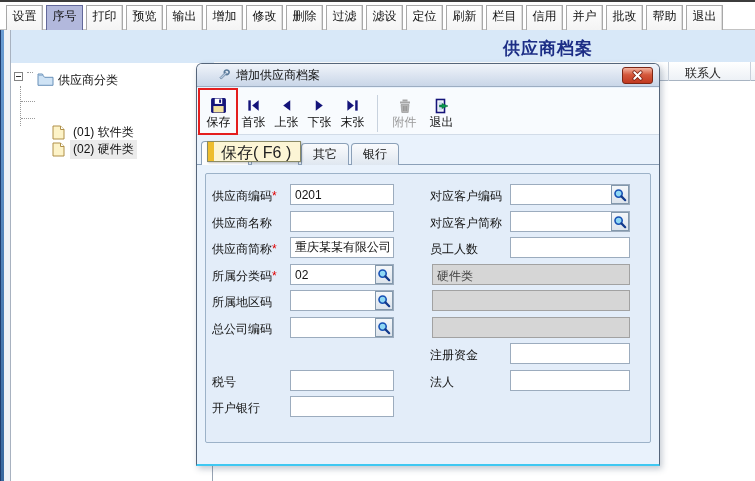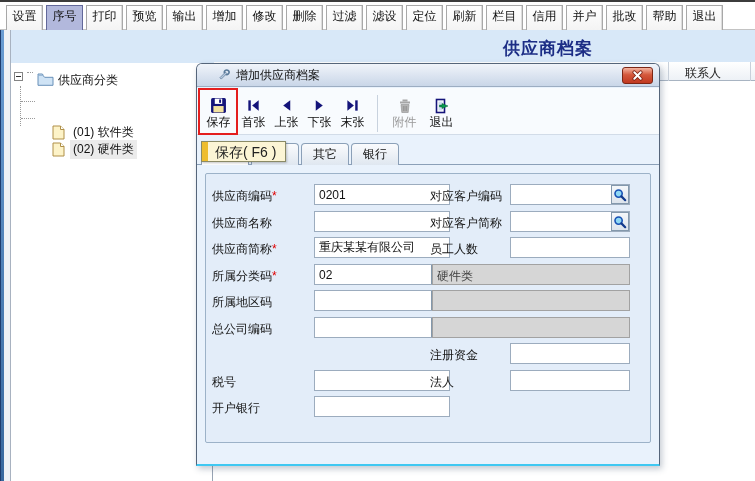--- a/index.html
+++ b/index.html
@@ -69,33 +69,33 @@
   .tb-sep{width:1px;height:37px;background:#c8d2de;margin:1px 8px 0 8px;}
   #save-annotation{position:absolute;left:1px;top:24px;width:40px;height:47px;border:2px solid #e41e1e;box-sizing:border-box;z-index:6;pointer-events:none;}
 
   
   #tab-strip{position:absolute;left:4px;top:78px;height:23px;display:flex;align-items:flex-end;gap:2px;z-index:2;}
   .tab{height:21px;line-height:21px;padding:0 11px;font-size:12px;color:#111;
     border:1px solid #8ba0b8;border-bottom:none;border-radius:4px 4px 0 0;
     background:linear-gradient(#fafbfd,#dfe7f0);cursor:default;}
   .tab.active{background:#fdfdfd;height:23px;line-height:23px;}
   #tab-line{position:absolute;left:0;right:0;top:100px;height:1px;background:#8ba0b8;}
-  #tooltip{position:absolute;left:4px;top:77px;z-index:10;font-size:14px;color:#222;height:21px;line-height:17px;
+  #tooltip{position:absolute;left:10px;top:77px;z-index:10;font-size:16px;color:#222;height:21px;line-height:17px;
     background:linear-gradient(90deg,#eebd2e 0,#eebd2e 6px,#fcf5d5 6px);border:1px solid #8a8a66;
     padding:2px 9px 2px 13px;box-sizing:border-box;box-shadow:1px 1px 2px rgba(0,0,0,.22);text-align:right;}
 
   
   #groupbox{position:absolute;left:8px;top:109px;width:446px;height:270px;background:#e3edf9;
     border:1px solid #9cb2c8;border-radius:2px;box-sizing:border-box;}
   .frow{position:absolute;left:0;right:0;height:21px;}
   .flabel{position:absolute;left:6px;top:4px;font-size:12px;color:#151515;white-space:nowrap;}
   .flabel-r{left:224px;}
   .freq{color:#e00000;font-size:12px;}
   .fwrap{position:absolute;top:0;height:21px;}
-  .fwrap.colL{left:84px;width:136px;margin-left:24px;}
+  .fwrap.colL{left:84px;width:104px;}
   .fwrap.colR{left:304px;width:120px;}
   .fld{width:100%;height:21px;box-sizing:border-box;border:1px solid #9cacbe;background:#fff;
     font-size:12px;padding:1px 4px;font-family:inherit;color:#111;}
   .lookup-btn{position:absolute;right:1px;top:1px;width:18px;height:19px;border:1px solid #8398ac;
     background:linear-gradient(#f4f7fa,#dde4ec);display:flex;align-items:center;justify-content:center;padding:0;cursor:default;}
   .freadonly{position:absolute;left:226px;top:0;width:198px;height:21px;box-sizing:border-box;
     background:#d6d6d6;border:1px solid #a2a2a2;font-size:12px;color:#3f3f3f;padding:3px 4px;overflow:hidden;}
 </style>
 </head>
 <body>

